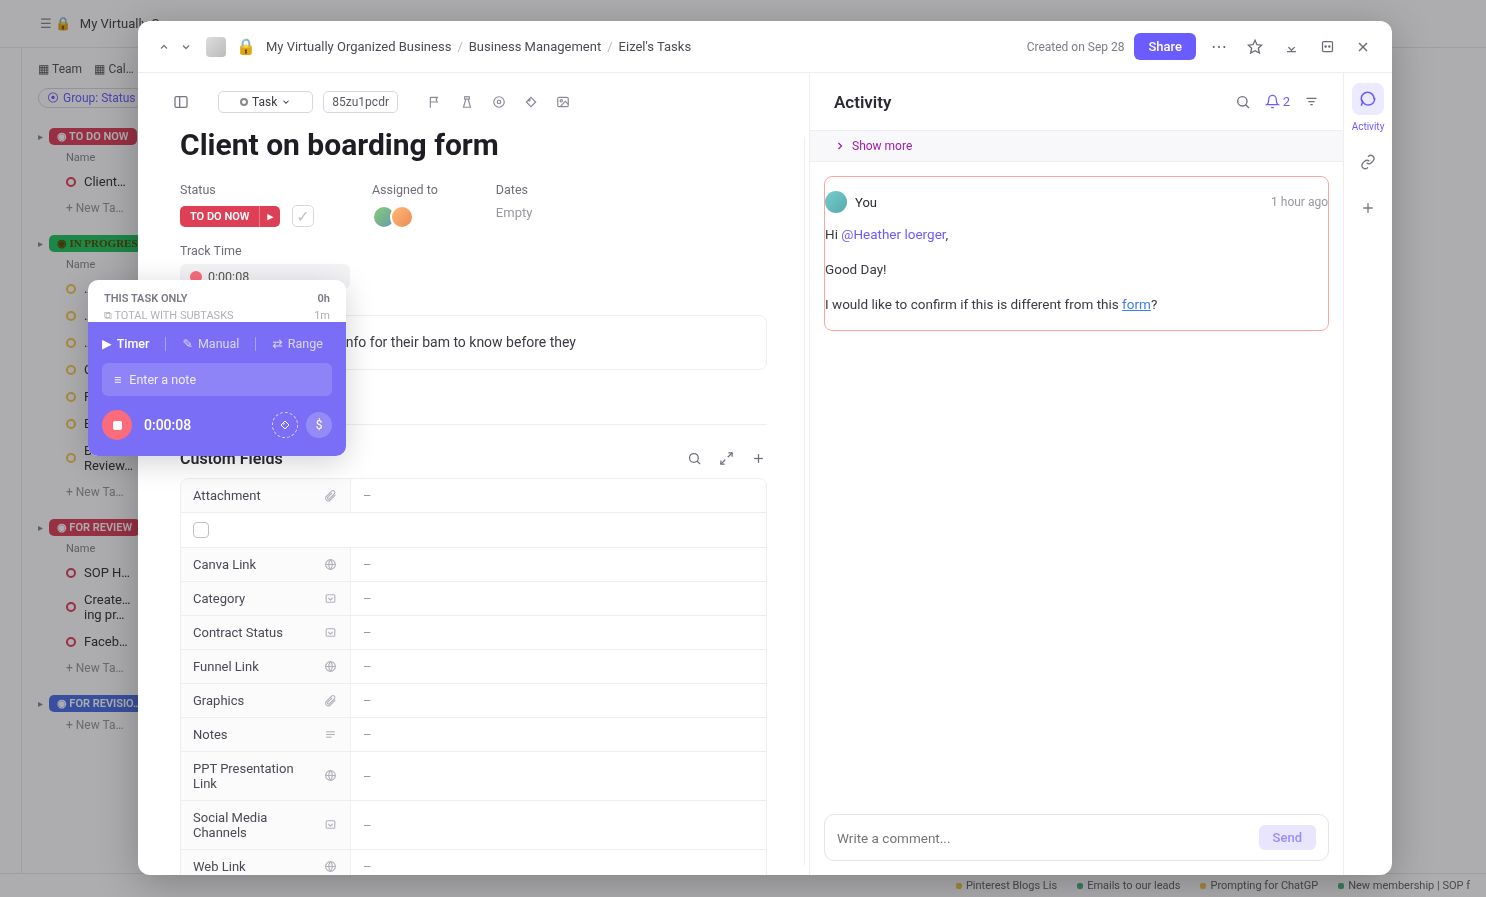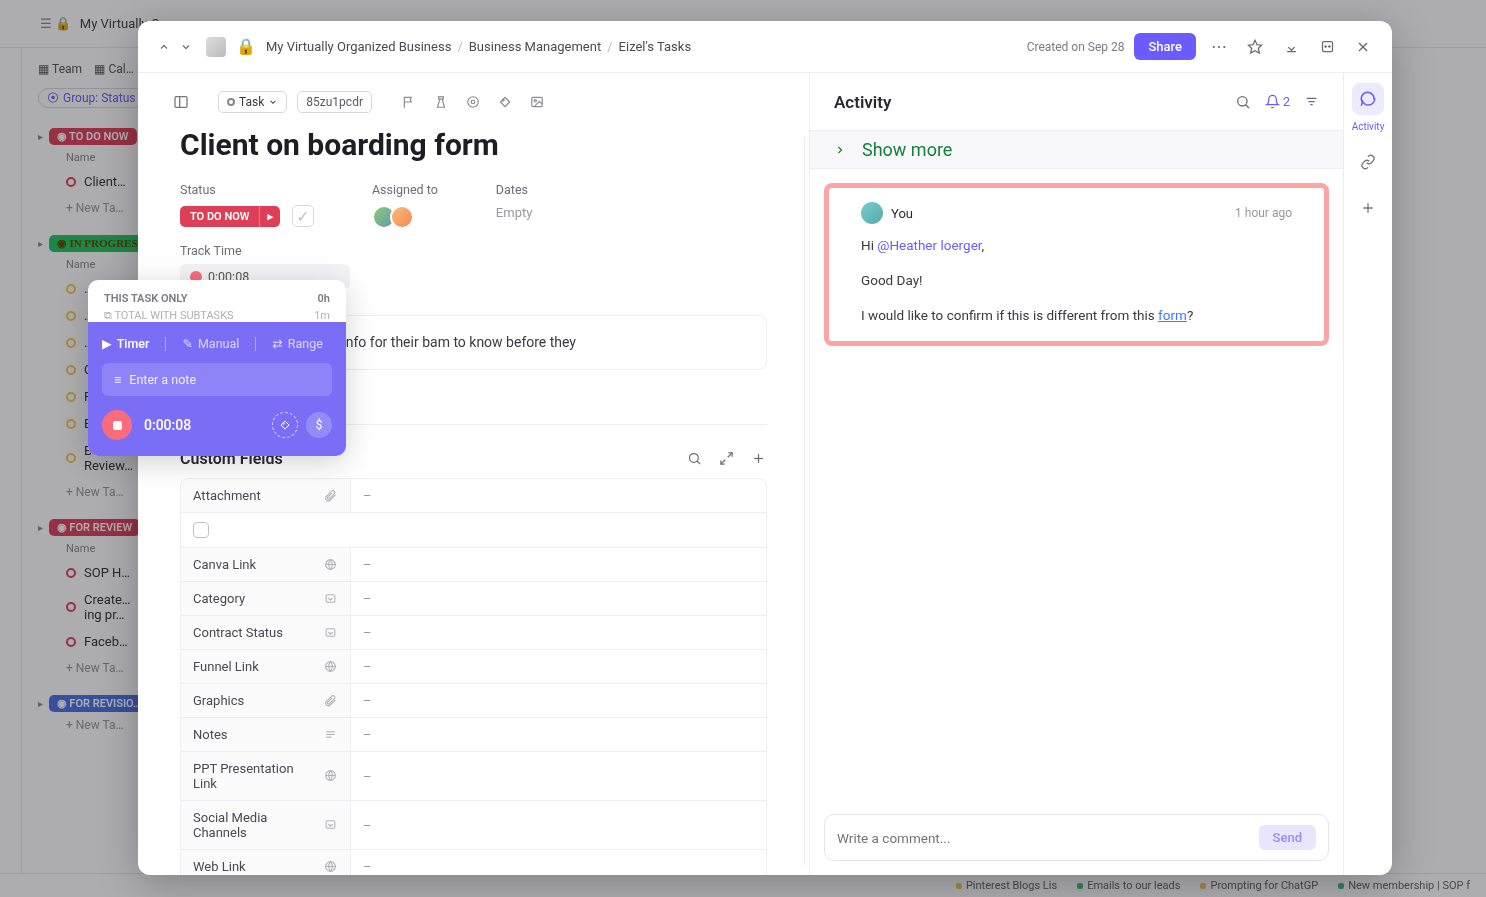--- a/index.html
+++ b/index.html
@@ -48,21 +48,21 @@
 .mb-left { flex: 1; overflow-y: auto; padding: 18px 42px 20px 42px; position: relative; border-right: 1px solid #eceef1; }
 .mb-right { width: 534px; display: flex; flex-direction: column; border-right: 1px solid #eceef1; }
 .mb-rail { width: 48px; display: flex; flex-direction: column; align-items: center; padding-top: 10px; gap: 14px; }
 .rail-btn { width: 32px; height: 32px; border-radius: 8px; display: flex; align-items: center; justify-content: center; color: #787885; cursor: pointer; }
 .rail-btn.active { background: #eceafe; color: #6b5cff; }
 .rail-label { font-size: 10px; color: #6b5cff; margin-top: -8px; }
 
 
 .lc-toolbar { display: flex; align-items: center; gap: 10px; margin-bottom: 14px; margin-left: -10px; }
 .lc-panel-toggle { width: 22px; height: 22px; color: #787885; display:flex; align-items:center; justify-content:center; cursor:pointer; }
-.lc-type-pill { display: inline-flex; align-items: center; gap: 4px; border: 1px solid #d8d8dc; border-radius: 5px; padding: 3px 8px; font-size: 12px; color: #3a3a44; cursor: pointer; background:#fff; }
+.lc-type-pill { display: inline-flex; align-items: center; gap: 4px; border: 1px solid #d8d8dc; border-radius: 5px; padding: 3px 21px; font-size: 12px; color: #3a3a44; cursor: pointer; background:#fff; }
 .lc-type-pill .dot { width: 8px; height: 8px; border-radius:50%; border:2px solid #888; }
 .lc-id-pill { border: 1px solid #d8d8dc; border-radius: 5px; padding: 3px 8px; font-size: 12px; color: #5a5a66; cursor:pointer; }
 .lc-tb-icon { width: 22px; height: 22px; display: flex; align-items: center; justify-content: center; color: #8a8a96; cursor: pointer; border-radius:4px; }
 
 .lc-title { font-size: 30px; font-weight: 700; color: #1d1d24; margin-bottom: 20px; }
 
 .lc-fields { display: flex; gap: 58px; margin-bottom: 14px; }
 .lc-field-label { font-size: 12.5px; color: #6e6e7a; margin-bottom: 8px; }
 .lc-status-btn { display: inline-flex; align-items: center; background:#dd3f57; color:#fff; border-radius:5px; overflow:hidden; font-size:11px; font-weight:600; }
 .lc-status-btn .main { padding: 4px 10px; }
@@ -94,23 +94,23 @@
 .cf-name { width:170px; padding:9px 12px; color:#4a4a54; display:flex; align-items:center; justify-content:space-between; gap:8px; border-right:1px solid #eceef1; background:#fbfbfc; }
 .cf-type-icon { width:14px; height:14px; color:#b0b0ba; flex-shrink:0; }
 .cf-value { flex:1; padding:9px 12px; color:#9898a2; display:flex; align-items:center; }
 .cf-checkbox-empty { width:16px; height:16px; border:1.5px solid #c0c0c8; border-radius:4px; }
 
 
 .act-head { height:58px; display:flex; align-items:center; justify-content:space-between; padding:0 24px; border-bottom:1px solid #eceef1; }
 .act-title { font-size:17px; font-weight:600; color:#2a2a34; }
 .act-head-icons { display:flex; gap:14px; align-items:center; color:#6e6e7a; }
 .act-head-icons div { cursor:pointer; display:flex; align-items:center; gap:3px; font-size:13px; }
-.act-showmore { padding:8px 24px; font-size:18px; color:#15803d; background:#f8f8fa; border-bottom:1px solid #eceef1; display:flex; align-items:center; gap:16px; cursor:pointer; }
+.act-showmore { padding:8px 24px; font-size:12px; color:#a21caf; background:#f8f8fa; border-bottom:1px solid #eceef1; display:flex; align-items:center; gap:6px; cursor:pointer; }
 .act-body { flex:1; overflow-y:auto; padding:14px; }
-.comment-card { border:5px solid #fca5a5; border-radius:8px; padding:14px 32px; }
+.comment-card { border:1px solid #fca5a5; border-radius:8px; padding:14px 0; }
 .comment-head { display:flex; align-items:center; justify-content:space-between; margin-bottom:10px; }
 .comment-author { display:flex; align-items:center; gap:8px; font-size:13px; color:#2a2a34; }
 .comment-avatar { width:22px; height:22px; border-radius:50%; background:linear-gradient(135deg,#7cc,#5aa); }
 .comment-time { font-size:12px; color:#9898a2; }
 .comment-body { font-size:13.5px; color:#3a3a44; line-height:1.7; }
 .comment-body .mention { color:#6b5cff; }
 .comment-body .link { color:#3b7cff; text-decoration:underline; cursor:pointer; }
 .comment-body p { margin-bottom:12px; }
 .comment-body p:last-child { margin-bottom:0; }
 

